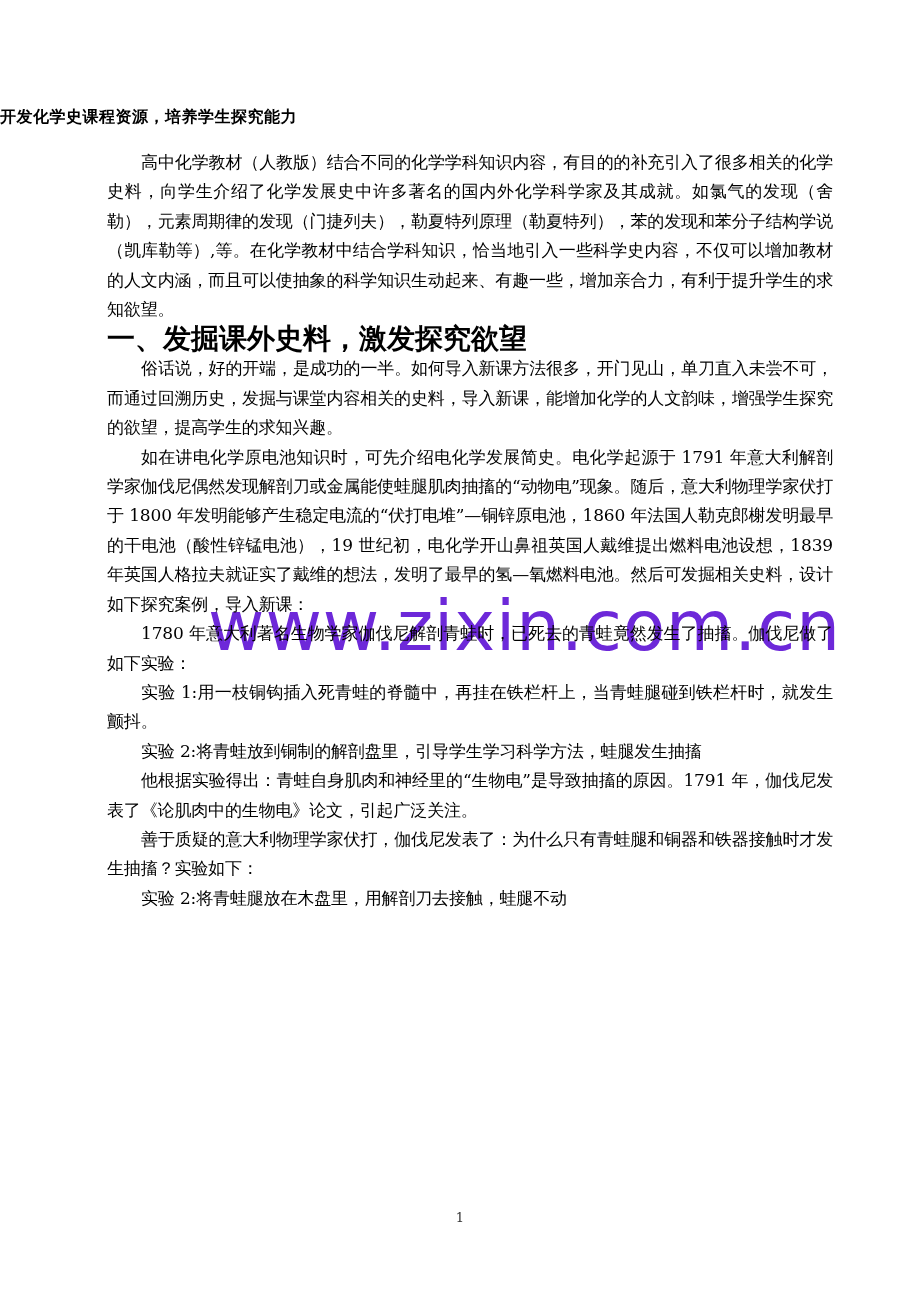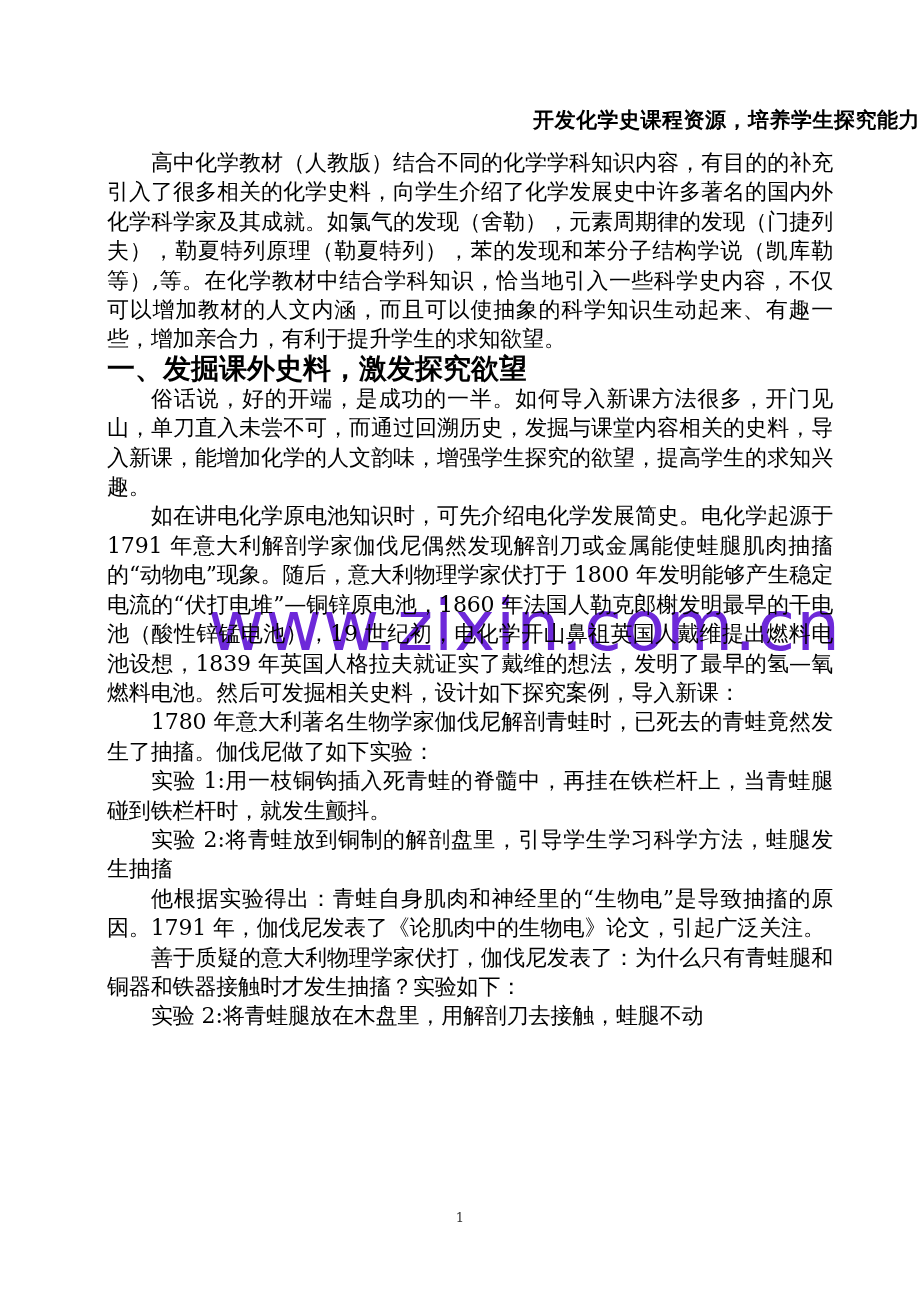--- a/index.html
+++ b/index.html
@@ -21,35 +21,35 @@
       top: 0;
       width: 920px;
       height: 1302px;
       background: #ffffff;
     }
     .title {
       position: absolute;
       top: 88px;
       left: 0;
       width: 920px;
-      text-align: right;
+      text-align: left;
       font-family: "DejaVu Sans", "Liberation Sans", sans-serif;
       font-weight: bold;
-      font-size: 21px;
+      font-size: 16px;
       line-height: 36px;
       letter-spacing: 0.5px;
     }
     .content {
       position: absolute;
       top: 148px;
       left: 107px;
       width: 726px;
     }
     .para {
-      font-size: 22px;
+      font-size: 17px;
       line-height: 29.4px;
       text-indent: 2em;
       margin: 0;
       text-align: justify;
       letter-spacing: -0.15px;
     }
     .heading {
       font-family: "DejaVu Sans", "Liberation Sans", sans-serif;
       font-weight: bold;
       font-size: 28px;

